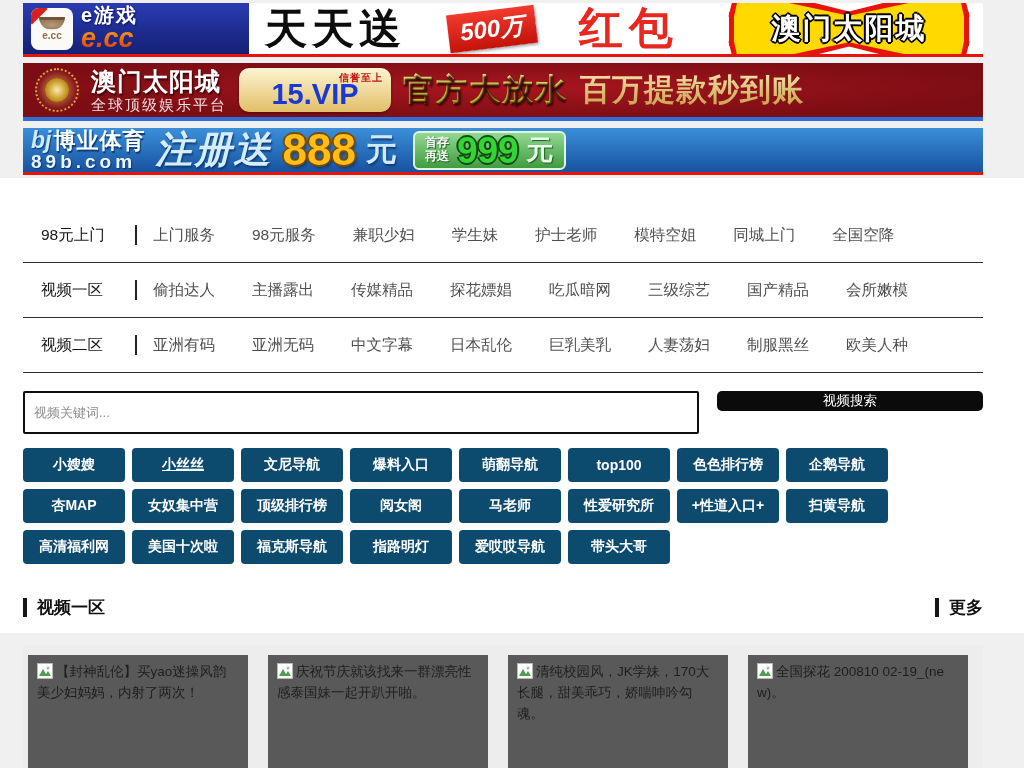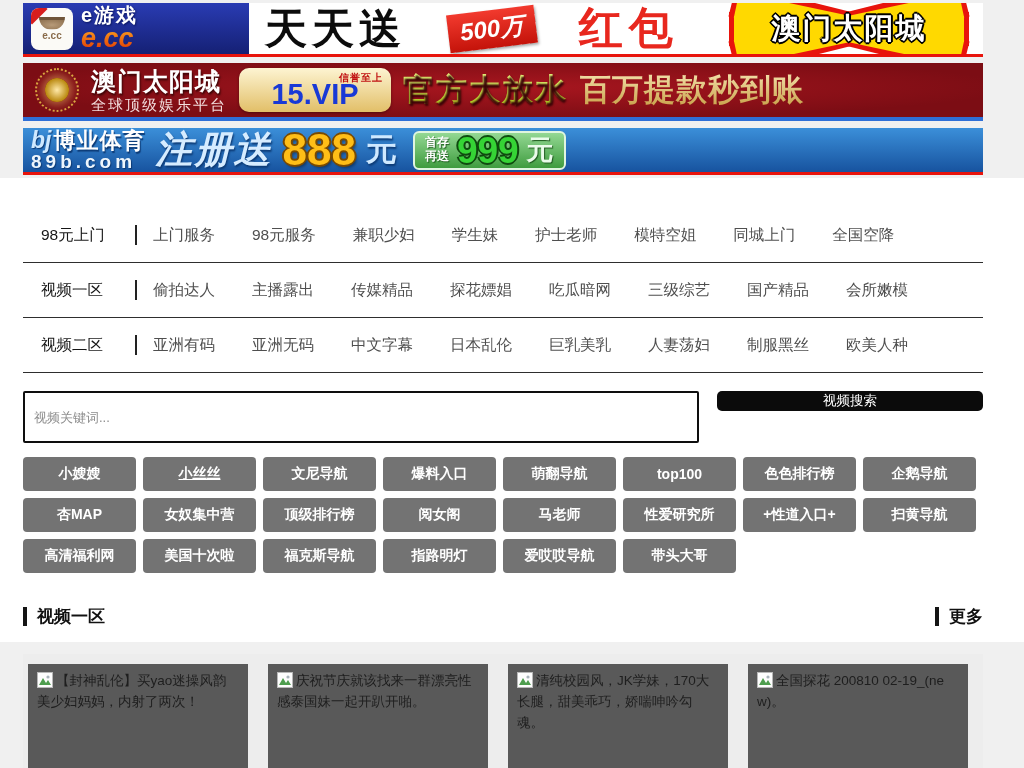--- a/index.html
+++ b/index.html
@@ -85,28 +85,28 @@
 
   
   .white-band { background:#fff; margin-top:3px; padding:30px 0 14px 0; }
   .nav-row { height:55px; display:flex; align-items:center; border-bottom:1px solid #2e2e2e; font-size:15.5px; }
   .nav-label { width:112px; padding-left:18px; color:#151515; cursor:pointer; flex:none; }
   .nav-sep { height:20px; border-left:2px solid #222; margin-right:16px; flex:none; }
   .nav-items { display:flex; gap:37px; color:#4f4f4f; }
   .nav-item { cursor:pointer; white-space:nowrap; }
 
   .search-row { margin-top:18px; display:flex; gap:18px; }
-  .search-input { flex:1; height:52px; border:2px solid #0e0e0e; border-radius:2px; padding:0 9px;
+  .search-input { flex:1; height:43px; border:2px solid #0e0e0e; border-radius:2px; padding:0 9px;
     font-size:13px; color:#444; font-family:inherit; background:#fff; }
   .search-input::placeholder { color:#8d8d8d; }
   .search-btn { flex:none; width:266px; height:20px; background:#0b0b0b; color:#fff; border:none;
     border-radius:5px; font-size:13.5px; font-family:inherit; cursor:pointer; }
 
   .btn-grid { margin-top:14px; display:flex; flex-wrap:wrap; gap:7px; }
-  .lbtn { width:113px; height:34px; background:#737373; color:#fff; font-size:14px; font-weight:bold;
+  .lbtn { width:102px; height:34px; background:#0c4a6e; color:#fff; font-size:14px; font-weight:bold;
     display:flex; align-items:center; justify-content:center; border-radius:4px; cursor:pointer;
     text-decoration:none; }
   .lbtn.u { text-decoration:underline; }
 
   .section-head { margin-top:32px; display:flex; align-items:center; justify-content:space-between; }
   .sh-group { display:flex; align-items:center; gap:10px; font-size:17px; font-weight:bold; color:#111; }
   .sh-bar { width:4px; height:19px; background:#151515; }
   .sh-more { cursor:pointer; }
 
   

